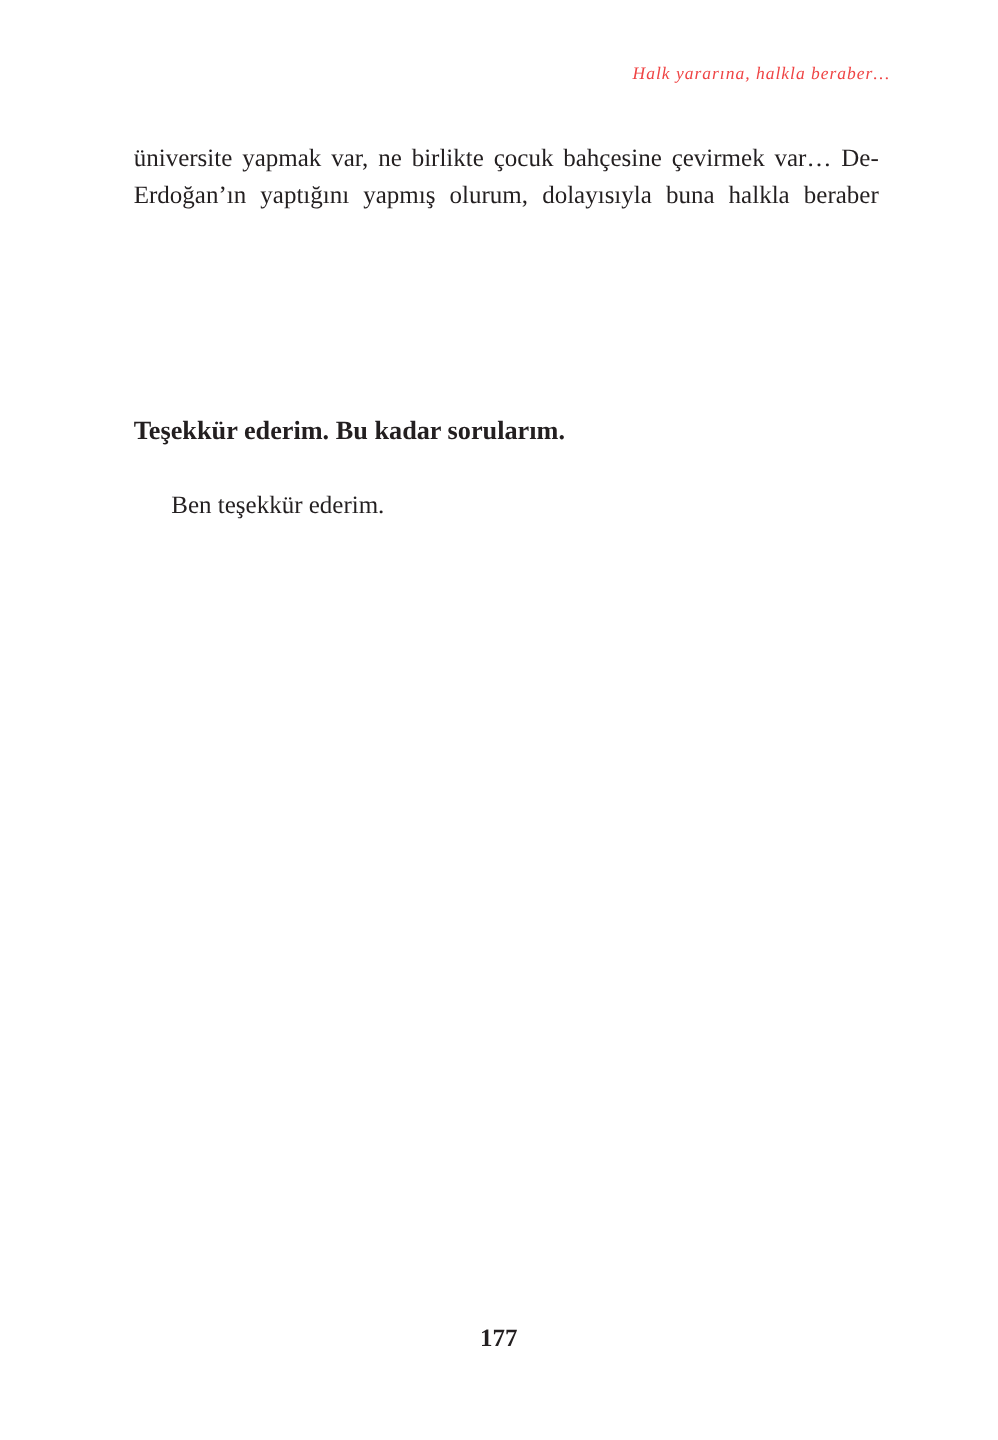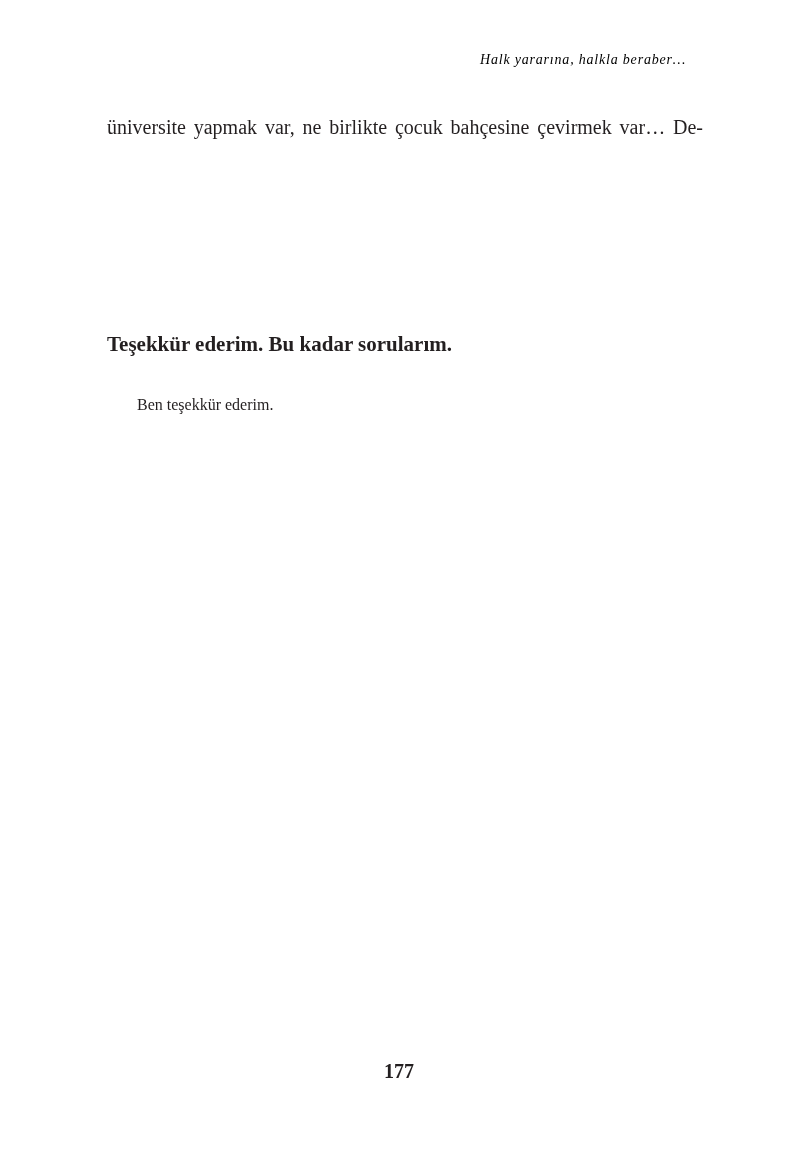--- a/index.html
+++ b/index.html
@@ -11,25 +11,25 @@
       width: 798px;
       height: 1152px;
       position: relative;
       overflow: hidden;
       font-family: "Liberation Serif", "DejaVu Serif", serif;
       color: #231f20;
     }
     .running-header {
       position: absolute;
       top: 52px;
-      right: 112px;
+      right: 86px;
       font-style: italic;
       font-size: 14px;
       letter-spacing: 0.8px;
-      color: #000000;
+      color: #ef4444;
     }
     .body-text {
       position: absolute;
       left: 107px;
       top: 113px;
       width: 596px;
     }
     .line {
       display: block;
       font-size: 20px;
@@ -52,39 +52,40 @@
       left: 107px;
       top: 330px;
       font-weight: bold;
       font-size: 21px;
       line-height: 29px;
     }
     .answer {
       position: absolute;
       left: 137px;
       top: 390px;
-      font-size: 16px;
+      font-size: 20px;
       line-height: 29px;
     }
     .page-number {
       position: absolute;
       left: 0;
       width: 798px;
       top: 1060px;
       text-align: center;
       font-size: 20px;
       font-weight: bold;
     }
   </style>
 </head>
 <body>
 
 <div class="running-header">Halk yararına, halkla beraber…</div>
 
 <div class="body-text">
   <span class="line">üniversite yapmak var, ne birlikte çocuk bahçesine çevirmek var… De-</span>
+  <span class="line">Erdoğan’ın yaptığını yapmış olurum, dolayısıyla buna halkla beraber</span>
 </div>
 
 <div class="question">Teşekkür ederim. Bu kadar sorularım.</div>
 
 <div class="answer">Ben teşekkür ederim.</div>
 
 <div class="page-number">177</div>
 
 </body></html>

